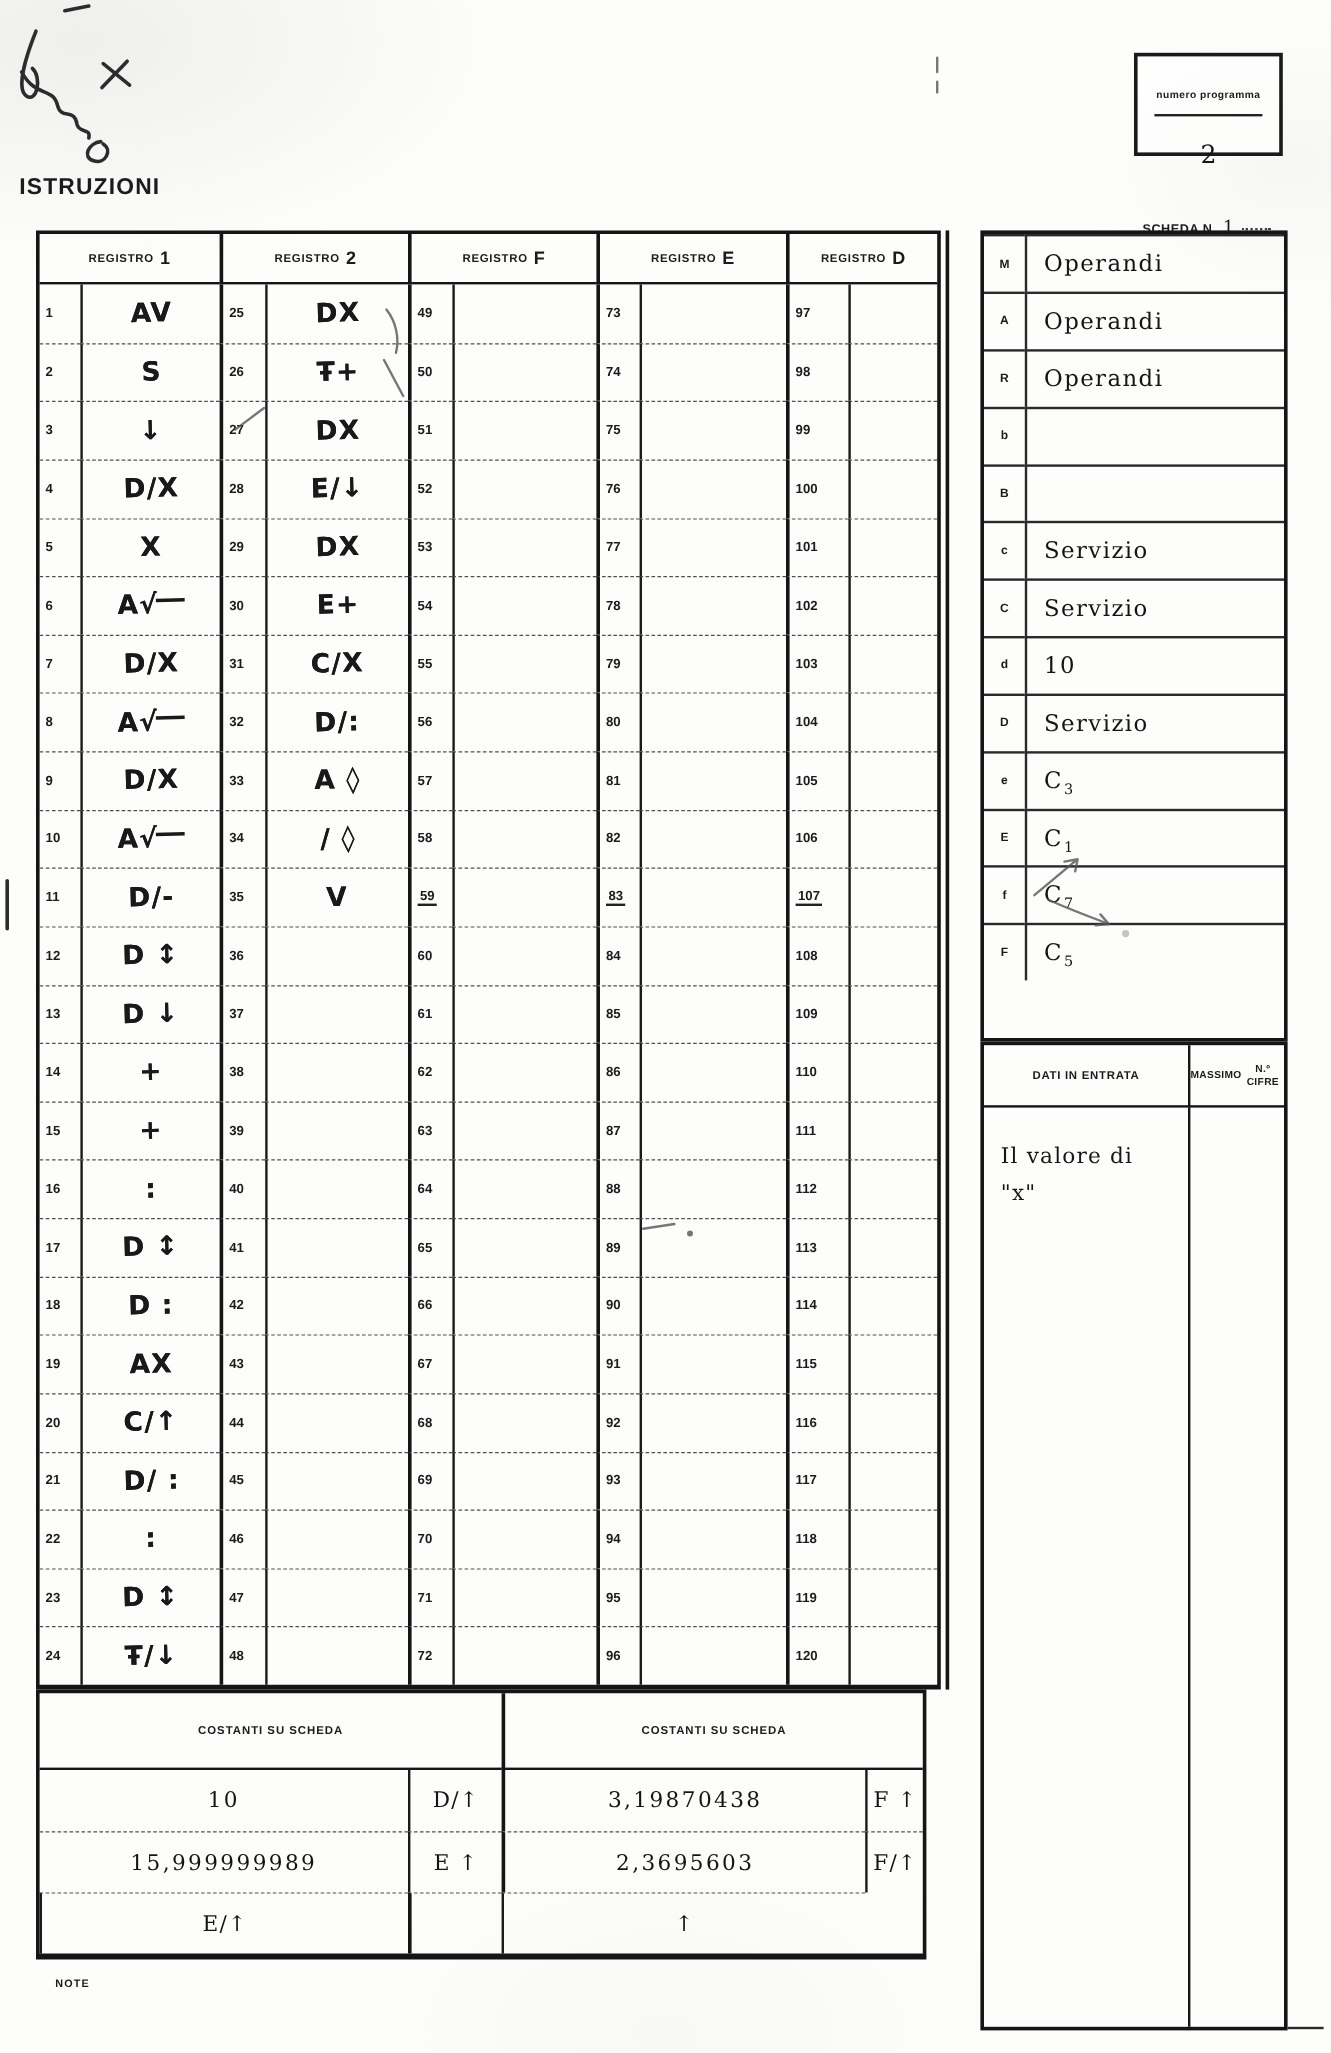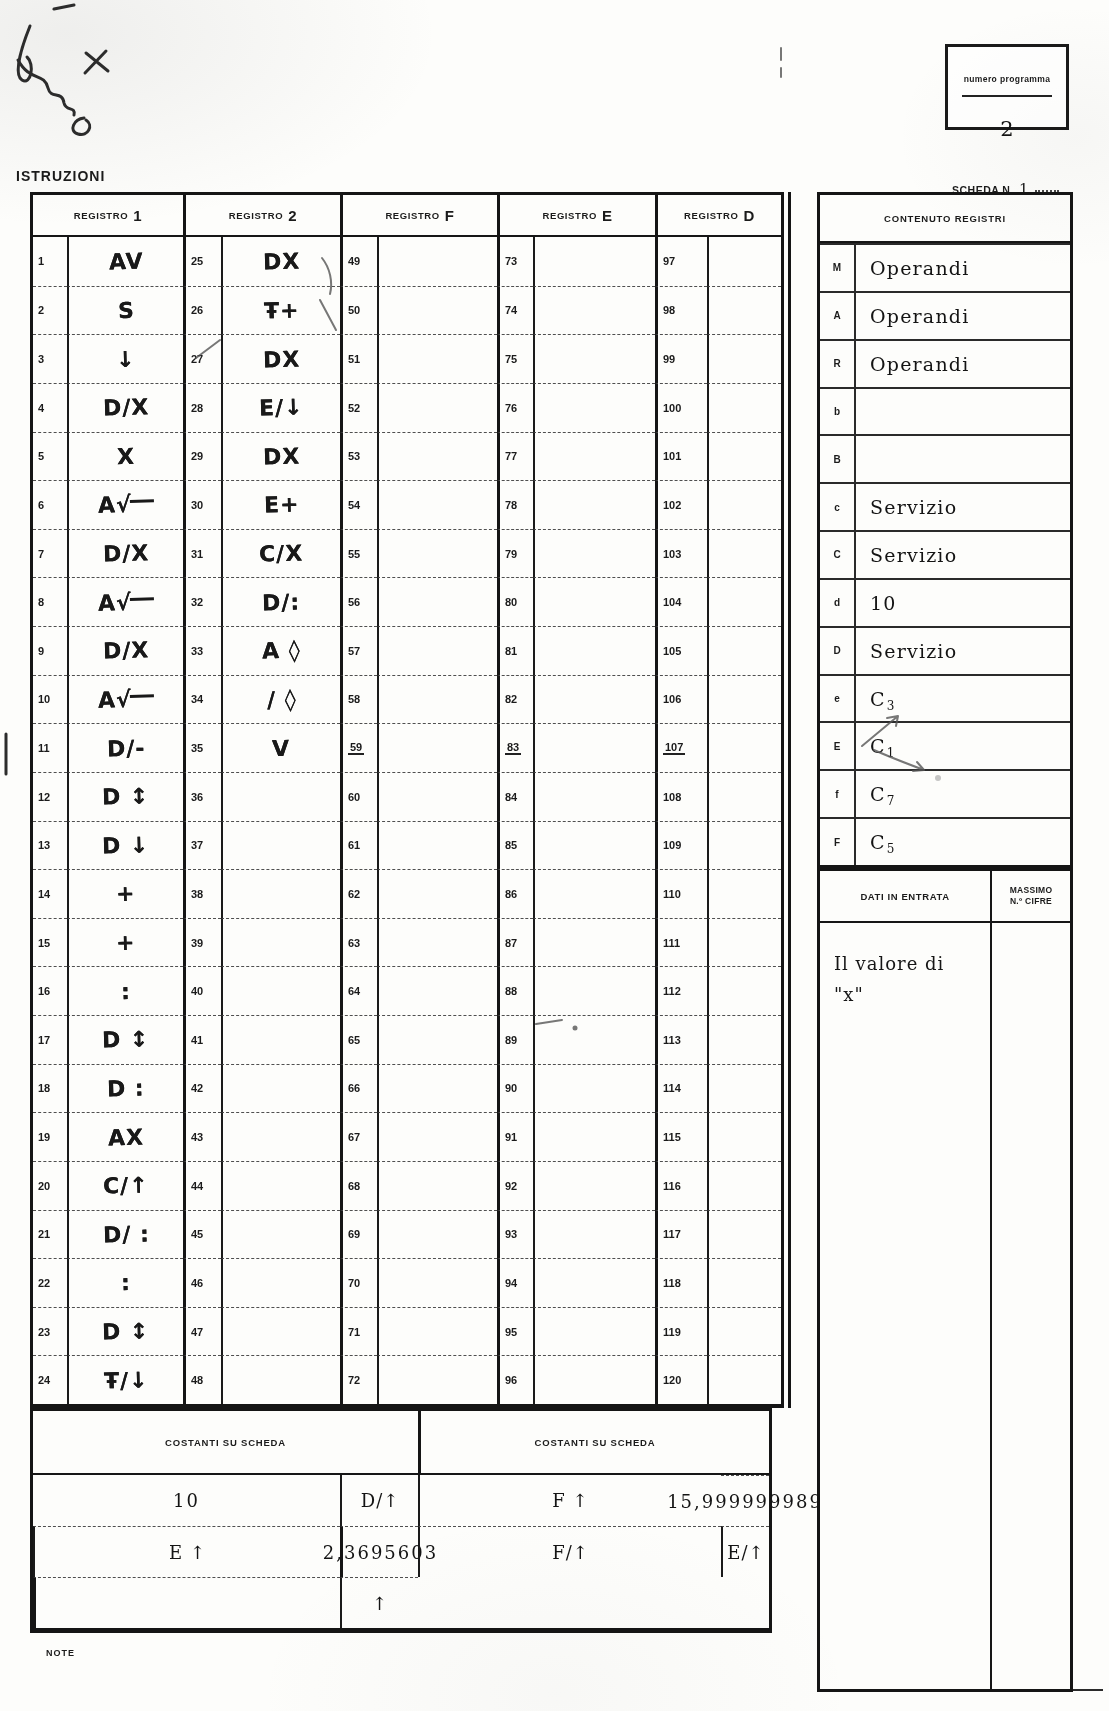--- a/index.html
+++ b/index.html
@@ -10,21 +10,21 @@
       radial-gradient(300px 220px at 97% 8%, rgba(120,120,120,.05), transparent 60%),
       radial-gradient(500px 300px at 50% 99%, rgba(120,120,120,.04), transparent 60%),
       #fdfdfb;
     font-family:"Liberation Sans",sans-serif;}
   .print{font-family:"Liberation Sans",sans-serif;font-weight:700;color:#1b1b1b}
   .typed{font-family:"DejaVu Serif",serif;color:#141414}
   .hw{display:inline-block;font:700 22px "DejaVu Sans",sans-serif;color:#191919;letter-spacing:1px;transform:rotate(-1.5deg);text-shadow:0 0 .5px #222;white-space:pre}
   .vin{display:inline-block;width:24px;border-top:3px solid #191919;transform:translateY(-9px);margin-left:-2px}
 
   
-  .titolo{position:absolute;left:16px;top:168px;font-size:14px;letter-spacing:1px}
+  .titolo{position:absolute;left:16px;top:146px;font-size:19px;letter-spacing:1px}
   .numbox{position:absolute;left:945px;top:44px;width:124px;height:86px;border:3px solid #1a1a1a;background:rgba(255,255,255,.6)}
   .numbox .lbl{height:38px;border-bottom:2px solid #222;display:flex;align-items:center;justify-content:center;text-align:center;font-size:8.5px;letter-spacing:.4px;line-height:1.25;width:76%;margin:12px auto;padding-top:4px}
   .numbox .val{display:flex;align-items:center;justify-content:center;font-size:21px;height:40px}
   .scheda{position:absolute;left:952px;top:180px;font-size:10.5px;letter-spacing:.5px;white-space:nowrap}
   .scheda .sv{font-family:"DejaVu Serif",serif;font-size:15px;font-weight:400;margin-left:5px}
   .dots{display:inline-block;width:24px;border-bottom:2px dotted #444;margin-left:6px;transform:translateY(-2px)}
 
   
   .itable{position:absolute;left:30px;top:192px;width:754px;height:1216px;border:3px solid #151515;border-bottom-width:4px;display:grid;
     grid-template-columns:34px 116px 38px 119px 37px 120px 36px 122px 52px 74px;grid-template-rows:42px repeat(24,1fr)}
@@ -40,21 +40,21 @@
   
   .rpanel{position:absolute;left:817px;top:192px;width:256px;height:676px;border:3px solid #151515;display:grid;grid-template-columns:34px 1fr;grid-template-rows:48px repeat(13,1fr)}
   .rhead{grid-column:span 2;display:flex;align-items:center;justify-content:center;font-size:9.5px;font-weight:700;letter-spacing:.8px;border-bottom:2px solid #161616}
   .rkey{display:flex;align-items:center;justify-content:center;font-size:10px;font-weight:700;border-top:2px solid #2a2a2a}
   .rval{display:flex;align-items:center;padding-left:14px;border-top:2px solid #2a2a2a;border-left:2px solid #2a2a2a;font-family:"DejaVu Serif",serif;font-size:19px;letter-spacing:1.2px}
   .rsub{font-size:12px;transform:translateY(7px);margin-left:1px}
 
   
   .dbox{position:absolute;left:817px;top:868px;width:256px;height:824px;border:3px solid #151515;display:grid;grid-template-columns:170px 1fr;grid-template-rows:52px 1fr}
   .dh1{display:flex;align-items:center;justify-content:center;font-size:9.5px;font-weight:700;letter-spacing:.6px;border-bottom:2px solid #161616}
-  .dh2{display:flex;flex-direction:column;align-items:center;justify-content:center;font-size:8.5px;font-weight:700;letter-spacing:.3px;line-height:1.3;border-left:2px solid #161616;border-bottom:2px solid #161616;text-align:center}
+  .dh2{display:flex;flex-direction:row;align-items:center;justify-content:center;font-size:8.5px;font-weight:700;letter-spacing:.3px;line-height:1.3;border-left:2px solid #161616;border-bottom:2px solid #161616;text-align:center}
   .dbody1{padding:26px 0 0 14px;font-family:"DejaVu Serif",serif;font-size:18px;letter-spacing:1px;line-height:1.7}
   .dbody2{border-left:2px solid #161616}
   .bext{position:absolute;left:1073px;top:1689px;width:30px;height:2px;background:#2a2a2a}
 
   
   .ctable{position:absolute;left:30px;top:1408px;width:742px;height:225px;border:3px solid #151515;border-bottom-width:5px;display:grid;
     grid-template-columns:307px 78px 303px 48px;grid-template-rows:64px repeat(3,1fr)}
   .chd{grid-column:span 2;display:flex;align-items:center;justify-content:center;font-size:9.5px;font-weight:700;letter-spacing:.8px;border-bottom:2px solid #161616}
   .chd2{border-left:3px solid #151515}
   .cv,.cc,.cv2,.cc2{display:flex;align-items:center;justify-content:center;font-family:"DejaVu Serif",serif;font-size:18px;letter-spacing:2px}
@@ -649,21 +649,20 @@
         <span>96</span>
       </div>
       <div class="ccell"></div>
       <div class="ncell print gs">
         <span>120</span>
       </div>
       <div class="ccell"></div>
     </div>
 
   <div class="rpanel">
-    <div class="rhead print">CONTENUTO REGISTRI</div>
   <div class="rkey print r0">M</div>
       <div class="rval typed r0">
         <span>Operandi</span>
       </div>
       <div class="rkey print">A</div>
       <div class="rval typed">
         <span>Operandi</span>
       </div>
       <div class="rkey print">R</div>
       <div class="rval typed">
@@ -723,20 +722,21 @@
     </div>
     <div class="dbody2"></div>
   </div>
   <div class="bext"></div>
 
   <div class="ctable">
     <div class="chd print">COSTANTI SU SCHEDA</div>
     <div class="chd chd2 print">COSTANTI SU SCHEDA</div>
   <div class="cv typed">10</div>
       <div class="cc typed">D/↑</div>
+      <div class="cv2 typed">3,19870438</div>
       <div class="cc2 typed">F ↑</div>
       <div class="cv typed dashed">15,999999989</div>
       <div class="cc typed dashed">E ↑</div>
       <div class="cv2 typed dashed">2,3695603</div>
       <div class="cc2 typed dashed">F/↑</div>
       <div class="cc typed dashed">E/↑</div>
       <div class="cv2 typed dashed"></div>
       <div class="cc2 typed dashed">↑</div>
     </div>
 

